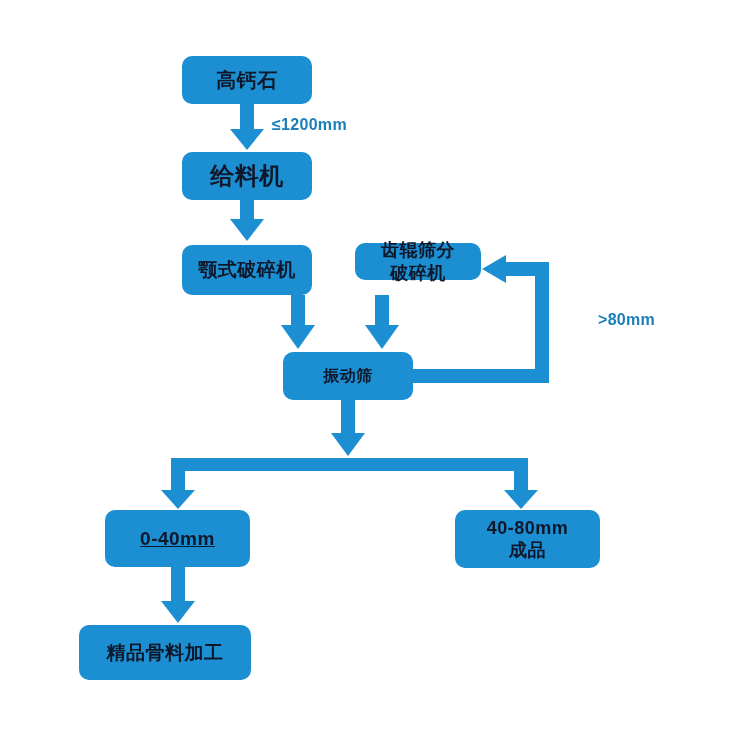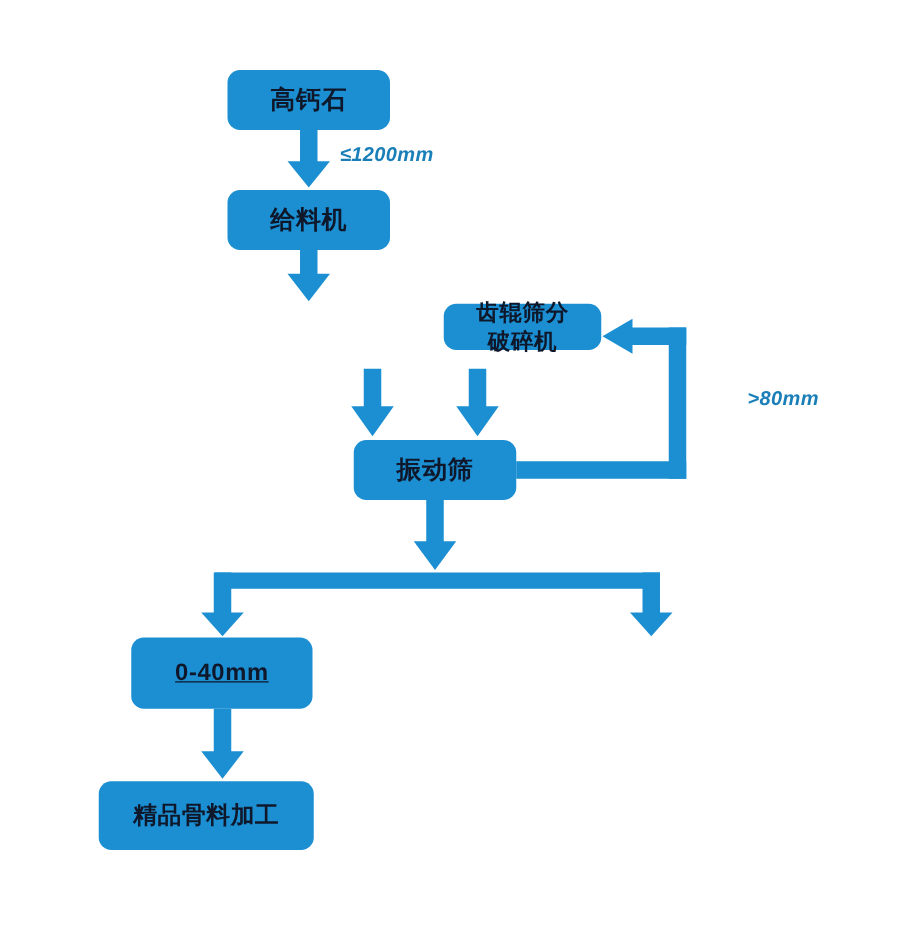--- a/index.html
+++ b/index.html
@@ -35,36 +35,35 @@
     display: block;
     white-space: pre-line;
   }
   .edge-label {
     position: absolute;
     color: #1a7fb8;
     font-weight: bold;
     font-size: 16px;
     letter-spacing: 0.3px;
     white-space: nowrap;
-    font-style: italic;
   }
   .svg-layer {
     position: absolute;
     left: 0;
     top: 0;
     width: 739px;
     height: 741px;
   }
 
   
   #n-raw      { left:182px; top:56px;  width:130px; height:48px; font-size:20px; }
-  #n-feeder   { left:182px; top:152px; width:130px; height:48px; font-size:20px; }
+  #n-feeder   { left:182px; top:152px; width:130px; height:48px; font-size:24px; }
   #n-jaw      { left:182px; top:245px; width:130px; height:50px; font-size:19px; }
   #n-roll     { left:355px; top:243px; width:126px; height:37px; font-size:18px; }
-  #n-screen   { left:283px; top:352px; width:130px; height:48px; font-size:20px; }
+  #n-screen   { left:283px; top:352px; width:130px; height:48px; font-size:16px; }
   #n-fine     { left:105px; top:510px; width:145px; height:57px; font-size:19px;text-decoration:underline; }
   #n-coarse   { left:455px; top:510px; width:145px; height:58px; font-size:18px; }
   #n-final    { left:79px;  top:625px; width:172px; height:55px; font-size:19px; }
 
   #lbl-1200 { left: 272px; top: 116px; }
   #lbl-80   { left: 566px; top: 311px; margin-left: 32px; }
 </style>
 </head>
 <body>
 
@@ -125,34 +124,41 @@
   </svg>
 
   <div class="node" id="n-raw">
     <span class="node-label">高钙石</span>
   </div>
 
   <div class="node" id="n-feeder">
     <span class="node-label">给料机</span>
   </div>
 
+  <div class="node" id="n-jaw">
+    <span class="node-label">颚式破碎机</span>
+  </div>
 
   <div class="node" id="n-roll">
     <span class="node-label">齿辊筛分
 破碎机</span>
   </div>
 
   <div class="node" id="n-screen">
     <span class="node-label">振动筛</span>
   </div>
 
   <div class="node" id="n-fine">
     <span class="node-label">0-40mm</span>
   </div>
 
+  <div class="node" id="n-coarse">
+    <span class="node-label">40-80mm
+成品</span>
+  </div>
 
   <div class="node" id="n-final">
     <span class="node-label">精品骨料加工</span>
   </div>
 
   <div class="edge-label" id="lbl-1200">≤1200mm</div>
 
   <div class="edge-label" id="lbl-80">&gt;80mm</div>
 
 </div>

